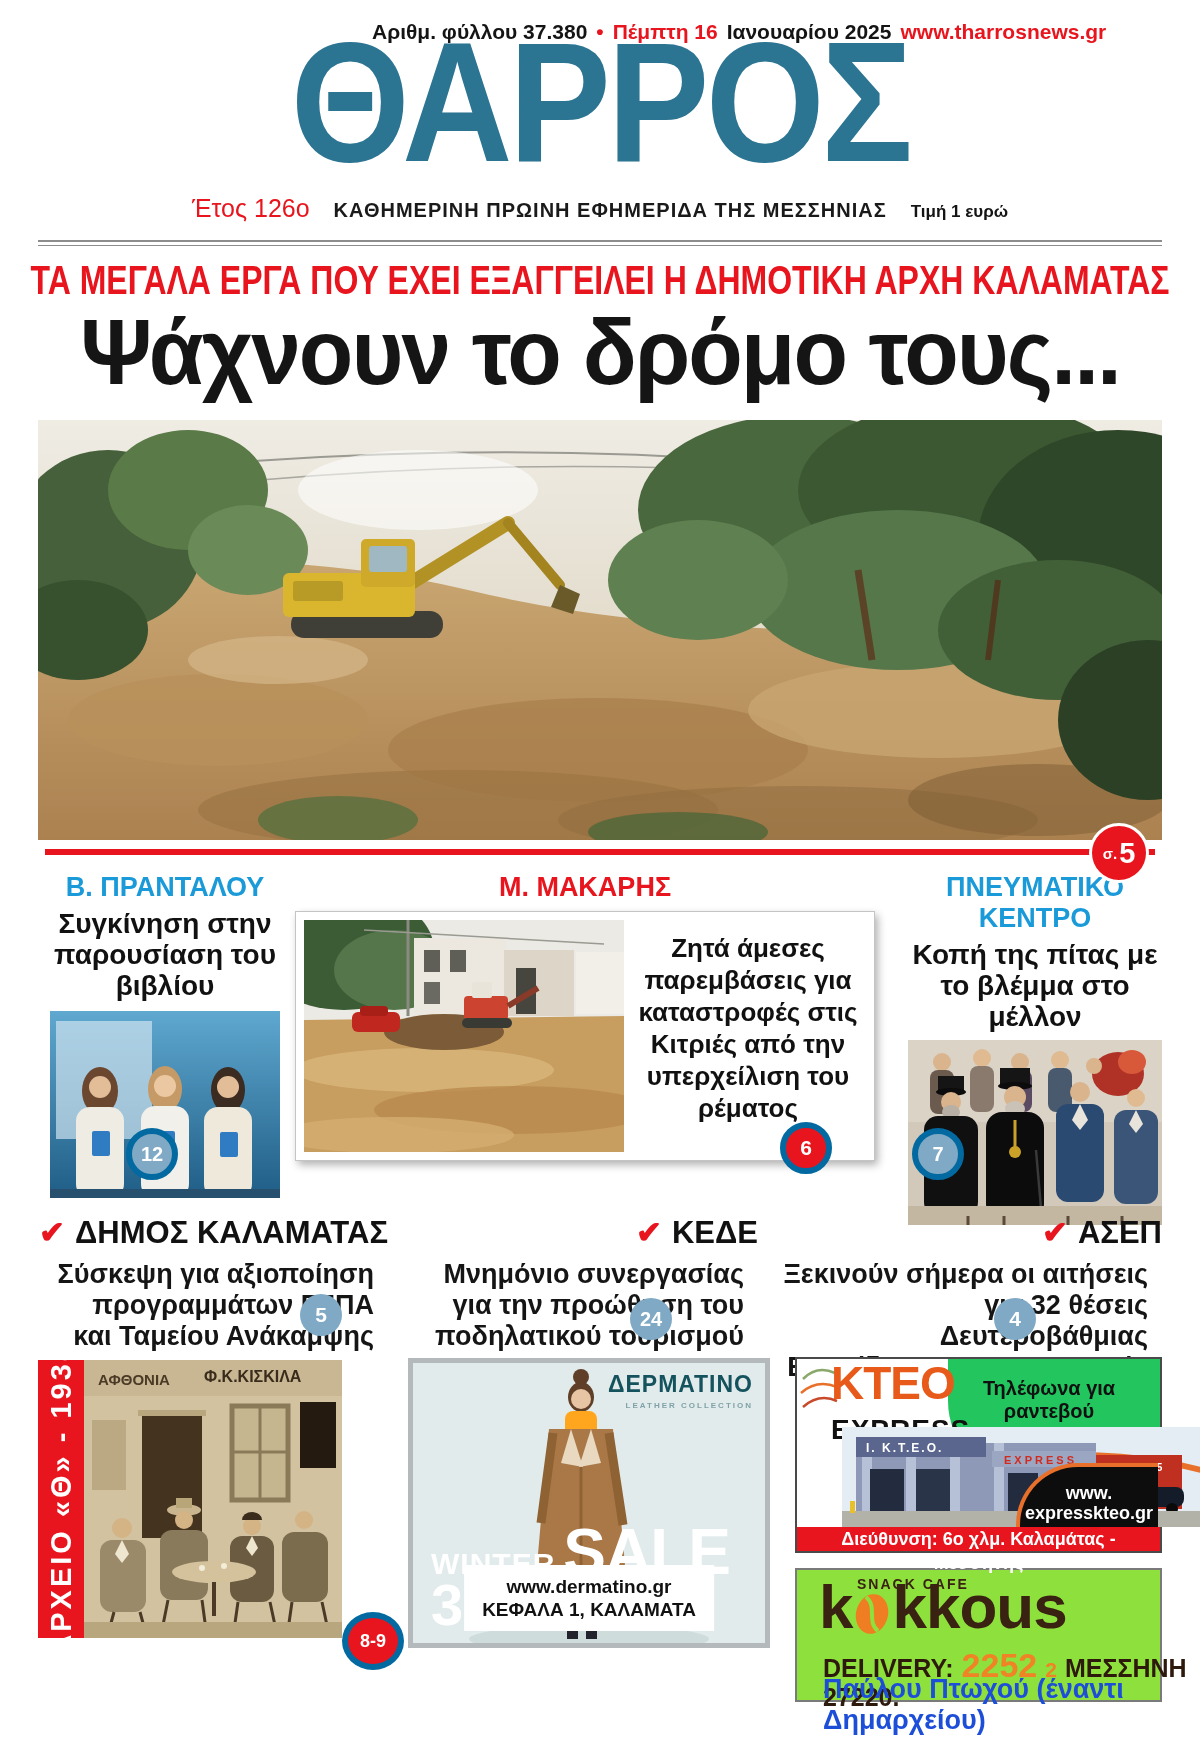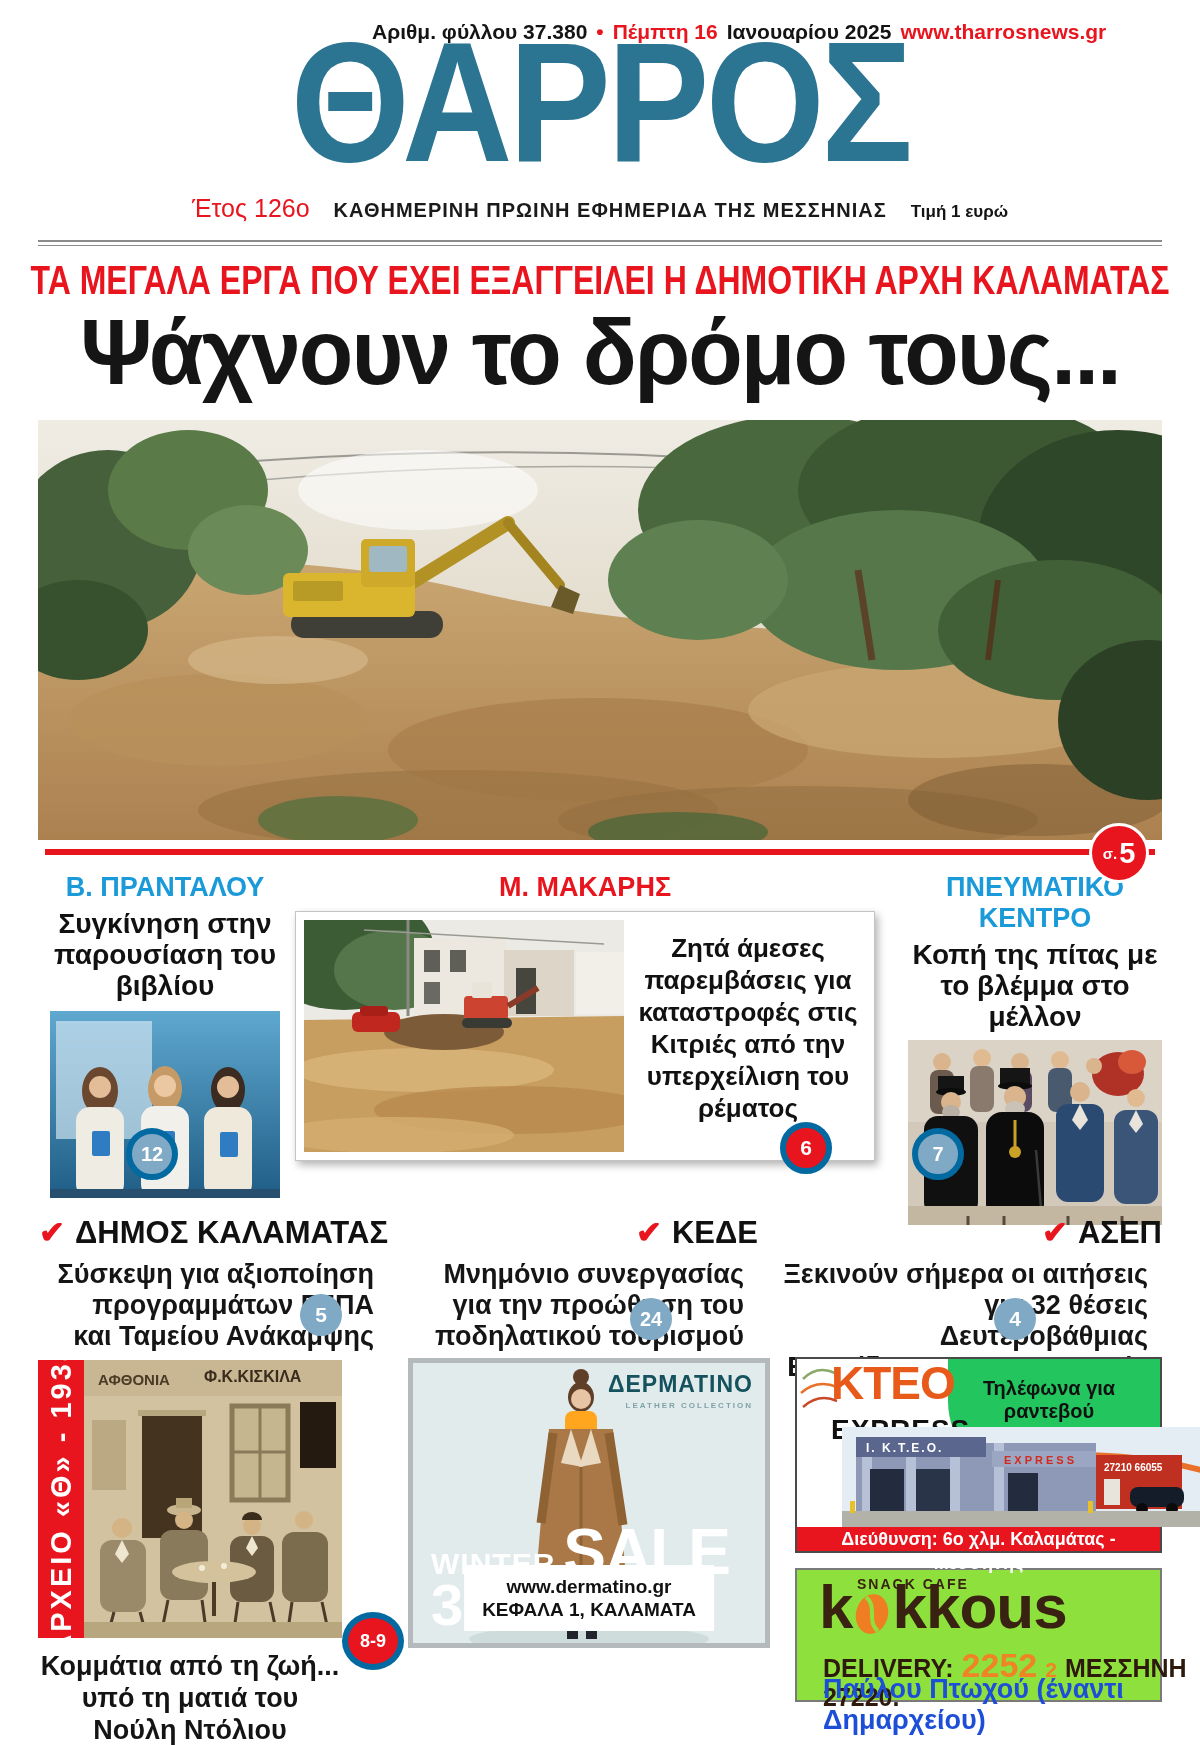--- a/index.html
+++ b/index.html
@@ -388,21 +388,20 @@
 
       <ellipse cx="130" cy="212" rx="42" ry="11" fill="#d3c29c"></ellipse>
       <path d="M130,222 l0,34" stroke="#4a3a26" stroke-width="4"></path>
       <circle cx="118" cy="208" r="3" fill="#f2ecd8"></circle>
         <circle cx="140" cy="206" r="3" fill="#f2ecd8"></circle>
       <path d="M30,252 l-6,22 M56,252 l6,22 M84,240 l-6,30 M118,240 l4,30 M154,242 l-4,28 M186,242 l6,28 M208,242 l-4,28 M238,242 l6,28" stroke="#4a3a26" stroke-width="3"></path>
       <rect y="262" width="258" height="16" fill="#b8a67e"></rect>
     </svg>
   </div>
   <div class="badge red ring b89">8-9</div>
-  <div class="abs arch-caption">Κομμάτια από τη ζωή... υπό τη ματιά του Νούλη Ντόλιου</div>
 
   <div class="abs ad-derm">
     <svg viewBox="0 0 352 280" preserveAspectRatio="none">
       <rect width="352" height="280" fill="#e2ebeb"></rect>
       <ellipse cx="176" cy="276" rx="120" ry="14" fill="#cfdcdc"></ellipse>
 
       <circle cx="168" cy="14" r="8" fill="#5f3f28"></circle>
       <ellipse cx="168" cy="34" rx="13" ry="15" fill="#5f3f28"></ellipse>
       <circle cx="168" cy="36" r="10" fill="#e7c4a4"></circle>
       <rect x="152" y="48" width="32" height="28" rx="8" fill="#ffa61e"></rect>
@@ -472,20 +471,24 @@
         <text x="262" y="44" font-size="10" font-weight="bold" fill="#ffffff" font-family="Liberation Sans,sans-serif">27210 66055</text>
         <rect x="262" y="52" width="16" height="26" fill="#e8e4dc"></rect>
         <rect x="288" y="60" width="54" height="20" rx="8" fill="#141c2a"></rect>
         <circle cx="300" cy="82" r="6" fill="#0a0a0a"></circle>
           <circle cx="330" cy="82" r="6" fill="#0a0a0a"></circle>
         <rect y="84" width="359" height="16" fill="#b2b2a8"></rect>
         <rect x="8" y="74" width="5" height="12" fill="#e8c02a"></rect>
         <rect x="246" y="74" width="5" height="12" fill="#e8c02a"></rect>
       </svg>
     </div>
+    <div class="kteo-swoosh">
+      <div>www.</div>
+      <div>expresskteo.gr</div>
+    </div>
     <div class="kteo-red">Διεύθυνση: 6ο χλμ. Καλαμάτας - Μεσσήνης</div>
   </div>
 
   <div class="abs ad-kok">
     <div class="kok-type">SNACK CAFE</div>
     <div class="kok-brand">
       <span>k</span>
       <svg width="38" height="44" viewBox="0 0 38 44">
         <ellipse cx="19" cy="22" rx="16" ry="20" fill="#ef7d22" transform="rotate(14 19 22)"></ellipse>
         <path d="M13,5 C25,15 13,29 25,39" stroke="#8ee13c" stroke-width="4" fill="none"></path>

